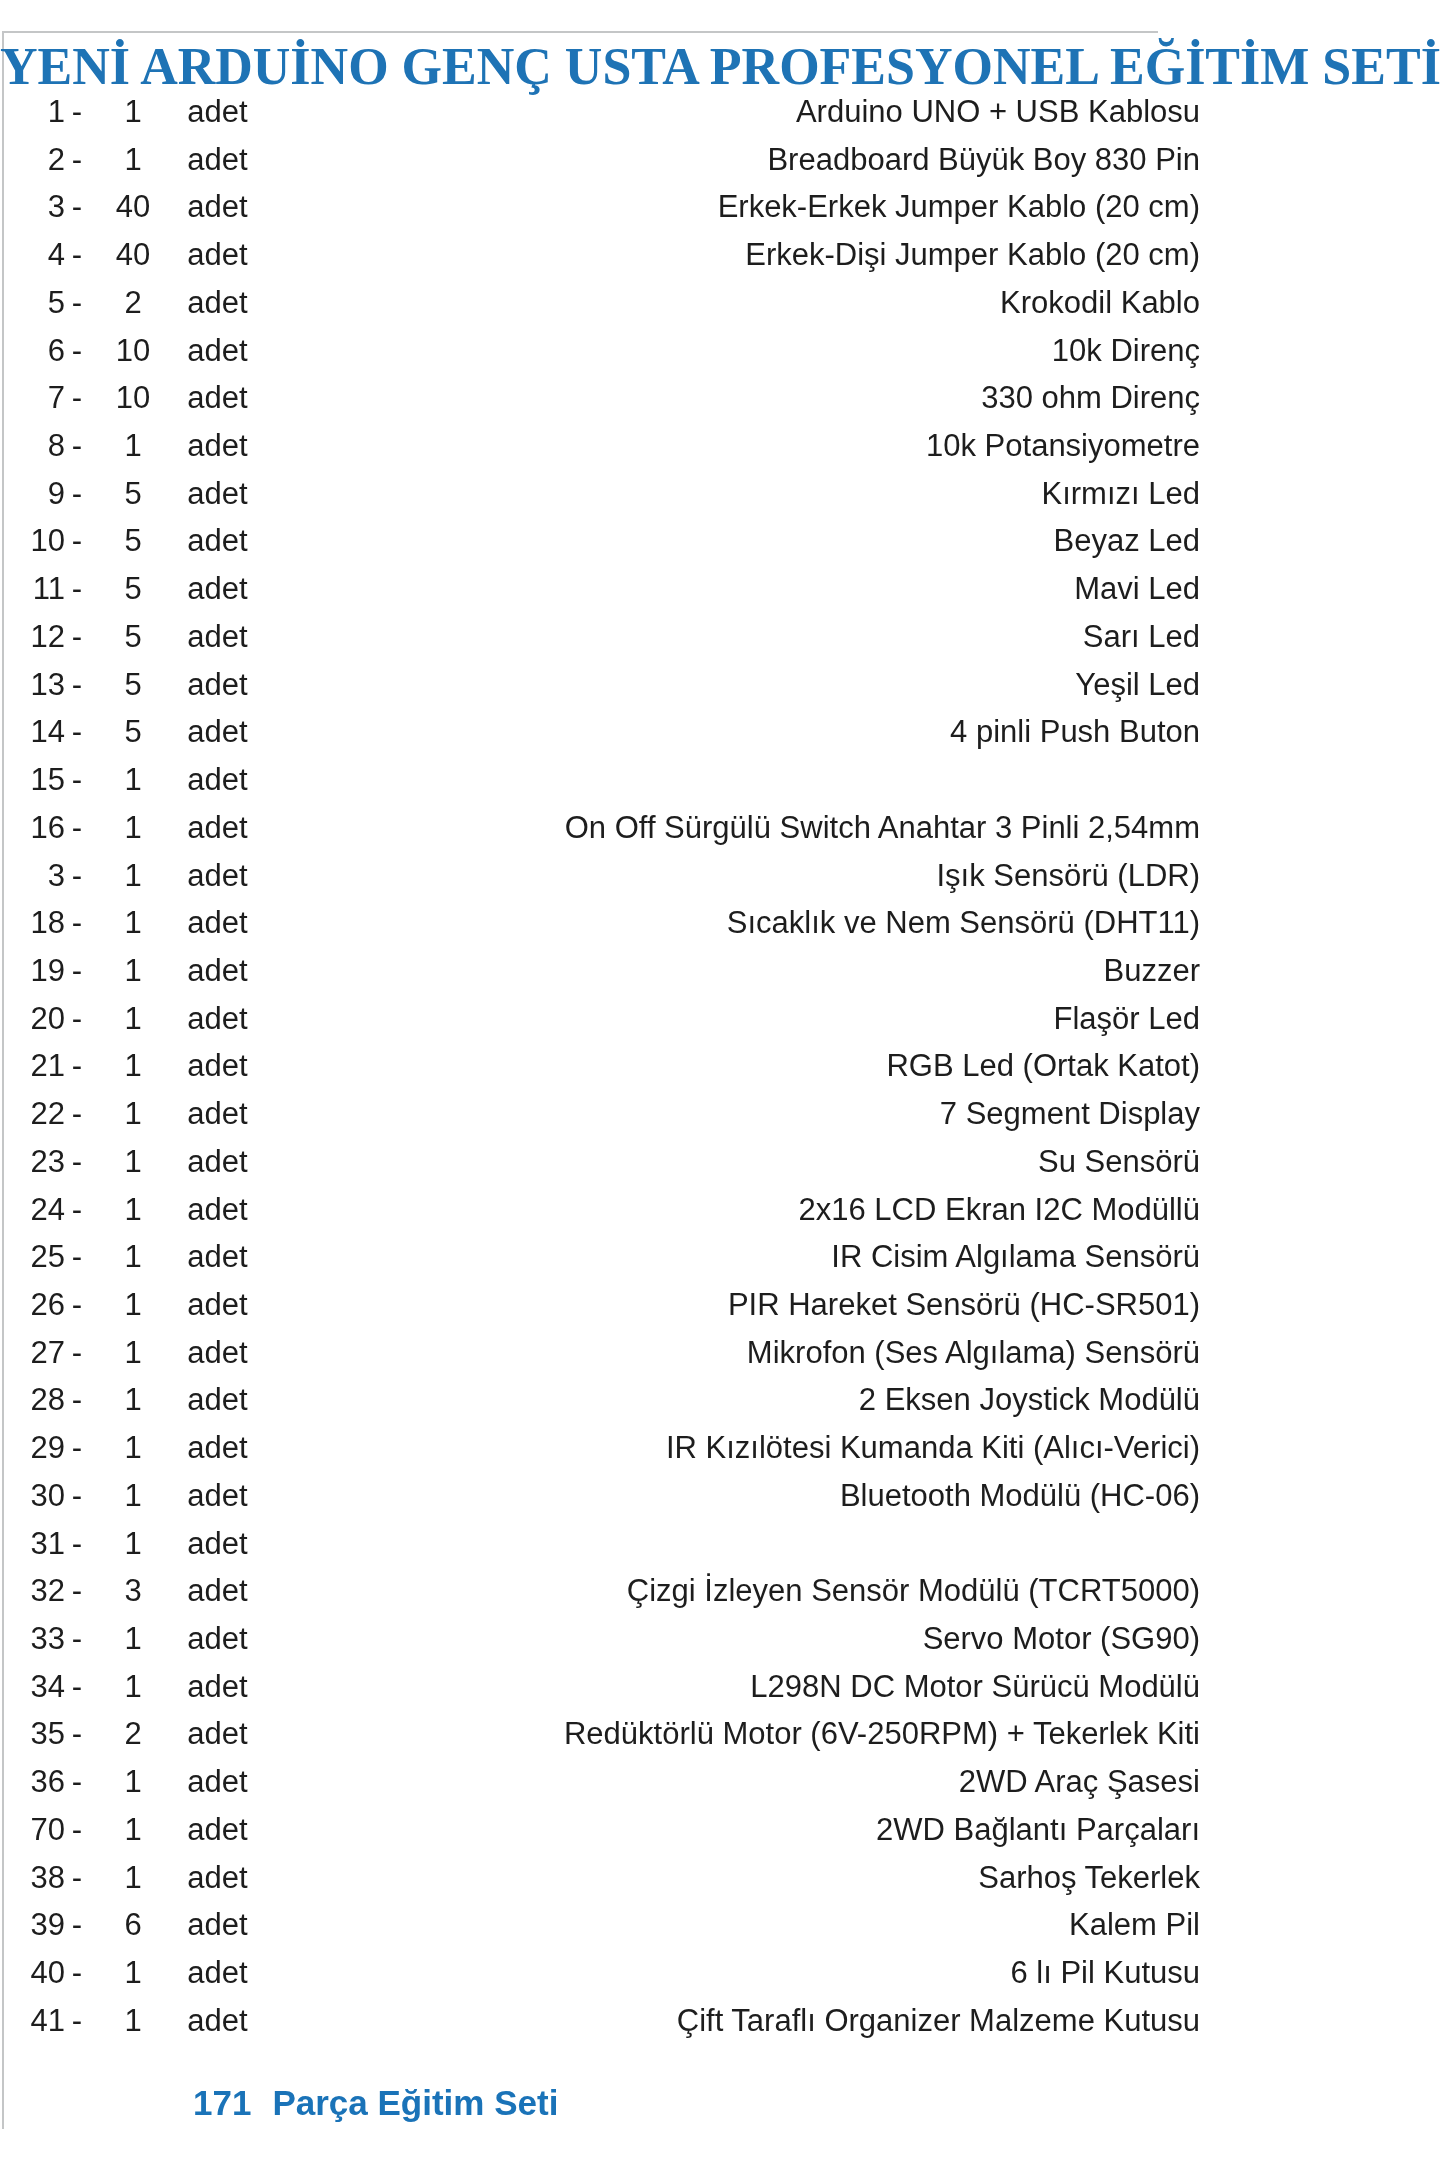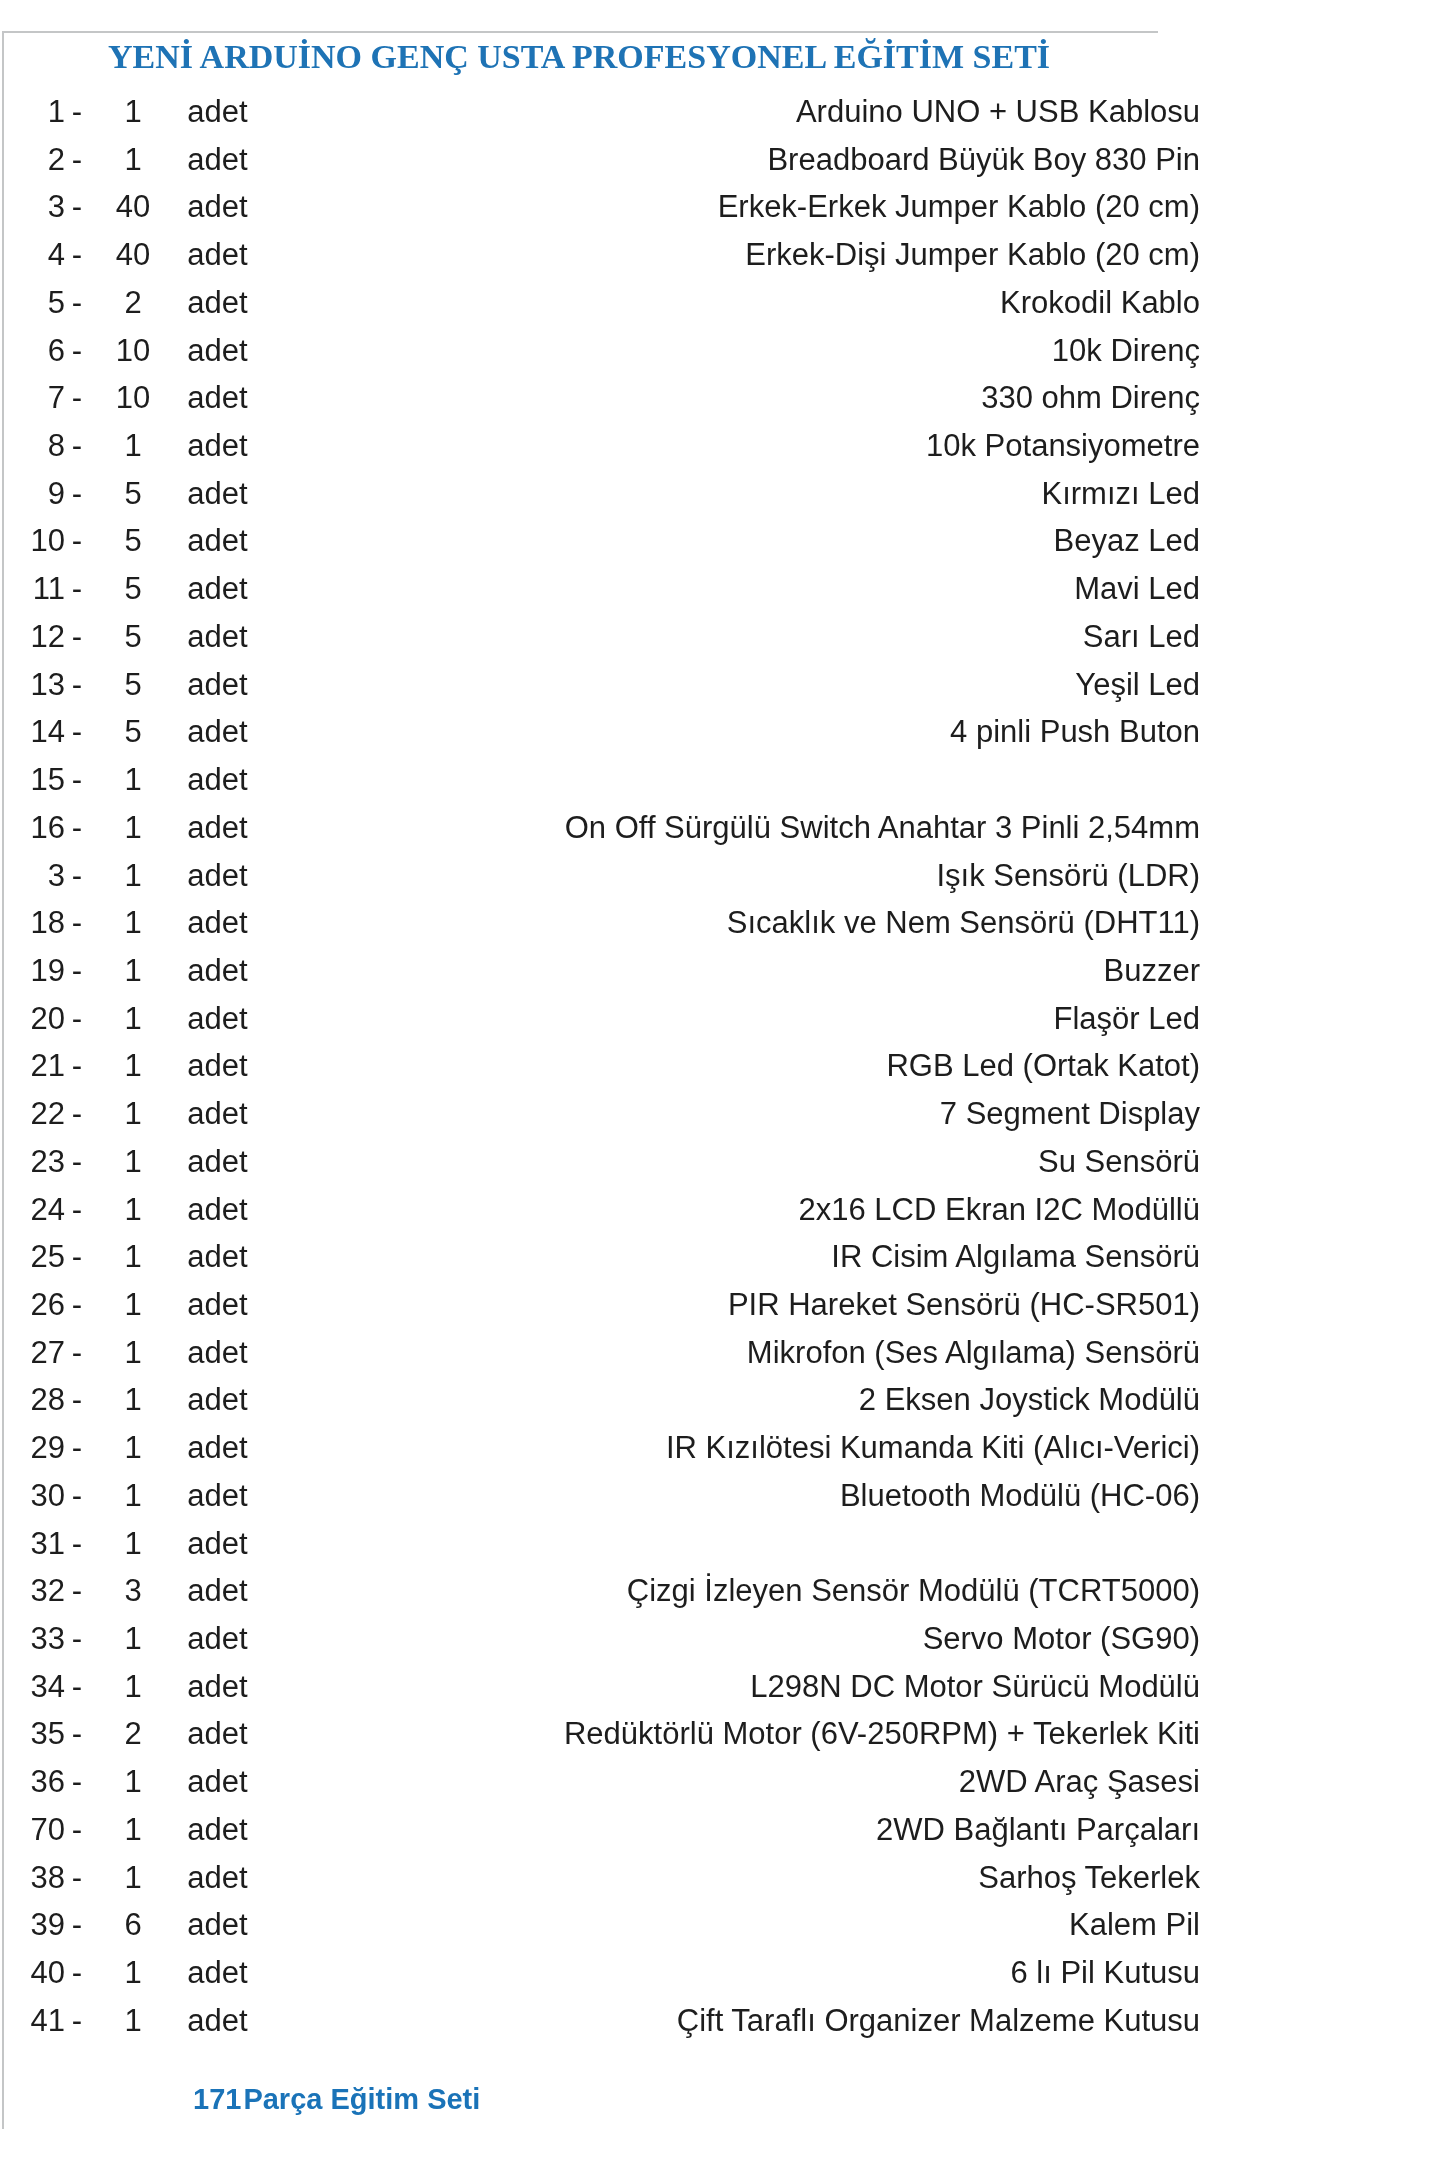--- a/index.html
+++ b/index.html
@@ -25,24 +25,24 @@
     border-top: 2px solid var(--border-color, #bcbebf);
     border-left: 2px solid var(--border-color, #bcbebf);
     box-sizing: border-box;
     background: transparent;
   }
   .title {
     position: absolute;
     top: 38px;
     left: 0;
     width: 1158px;
-    text-align: center;
+    text-align: left;
     font-family: "Liberation Serif", serif;
     font-weight: bold;
-    font-size: 34px;
+    font-size: 52px;
     line-height: 1.1;
     color: var(--title-color, #1e73b5);
     white-space: nowrap;
   }
   .list {
     position: absolute;
     top: 88px;
     left: 0;
     width: 1200px;
   }
@@ -57,22 +57,22 @@
   .c-no   { text-align: right; }
   .c-dash { text-align: center; }
   .c-qty  { text-align: center; }
   .c-unit { text-align: center; }
   .c-name { text-align: right; }
   .footer {
     position: absolute;
     left: 193px;
     top: 2083px;
     display: flex;
-    gap: 2px;
-    font-size: 29px;
+    gap: 21px;
+    font-size: 35px;
     font-weight: bold;
     color: var(--footer-color, #1a73b8);
     white-space: nowrap;
   }
 </style>
 </head>
 <body style="--title-color: #1e73b5; --footer-color: #1a73b8; --text-color: #1d1d1d; --border-color: #c4c6c7;">
 
 <div class="frame"></div>
 

